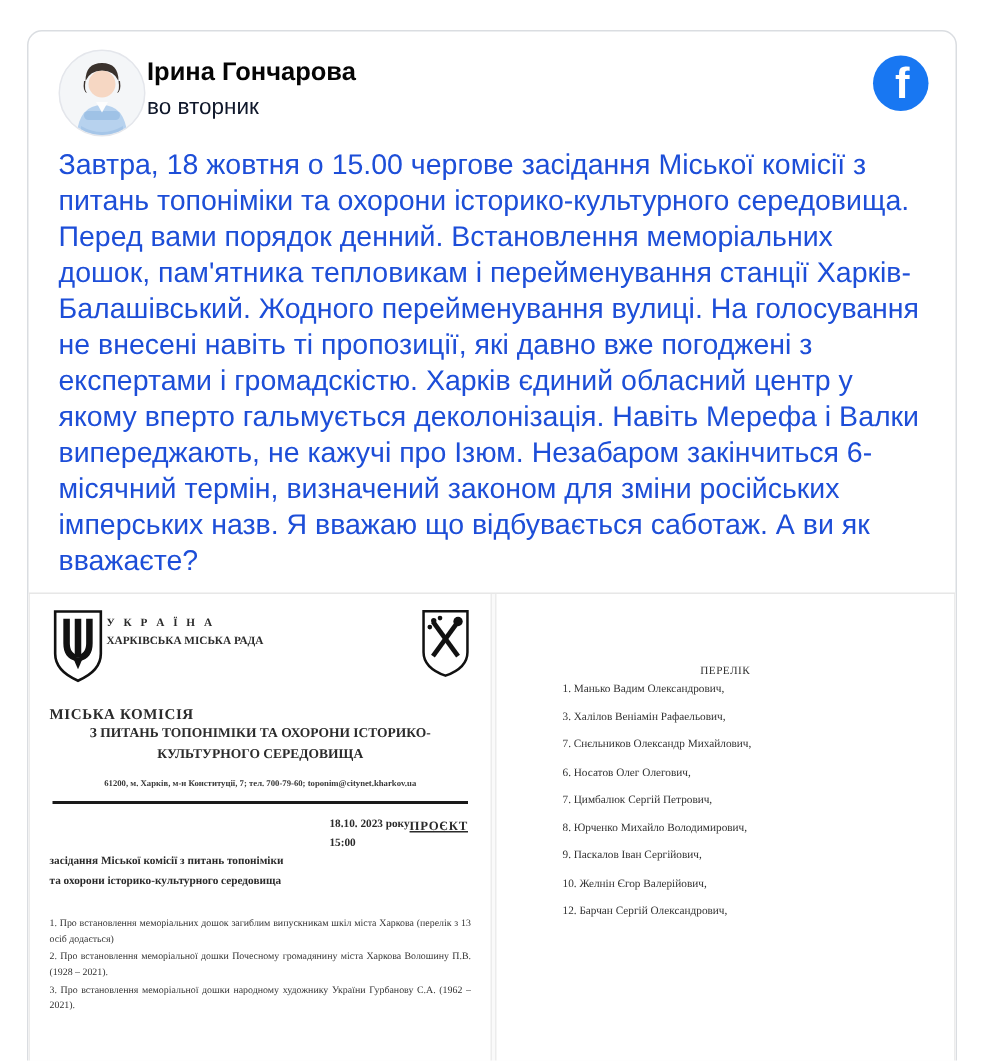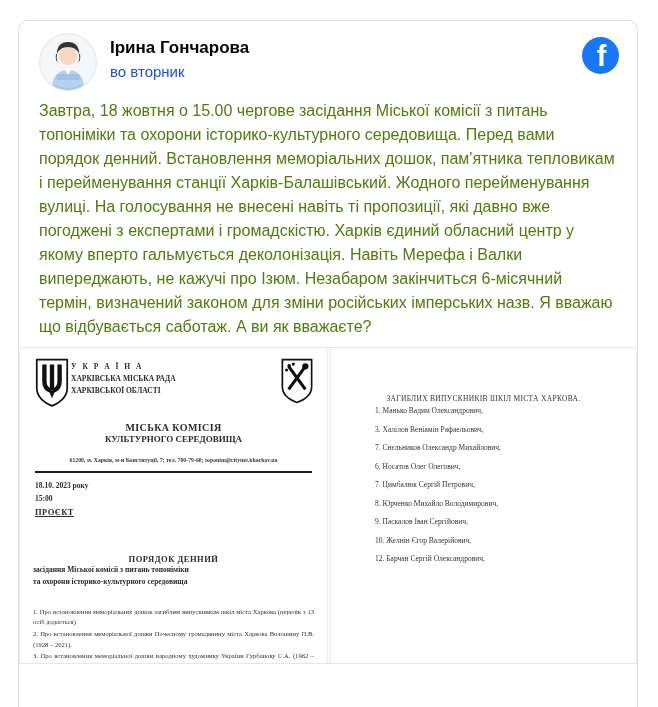--- a/index.html
+++ b/index.html
@@ -12,59 +12,59 @@
     background:#fff; border:1px solid #dadde1; border-radius:10px;
     box-sizing:border-box; overflow:hidden;
   }
   
   .post-header { display:flex; align-items:flex-start; padding:12px 16px 2px 20px; }
   .avatar {
     width:56px; height:56px; border-radius:50%; overflow:hidden;
     border:1px solid #e4e6eb; flex:none; background:#eef2f7; cursor:pointer;
   }
   .avatar svg { display:block; }
-  .hmeta { margin-left:13px; padding-top:5px; flex:1; }
+  .hmeta { margin-left:1px; padding-top:5px; flex:1; }
   .author { font-size:17px; font-weight:bold; color:#050505; cursor:pointer; }
-  .ptime  { font-size:15px; color:#1d4ed8; margin-top:5px; cursor:pointer; }
+  .ptime  { font-size:15px; color:#0f172a; margin-top:5px; cursor:pointer; }
   .fb-badge {
     width:37px; height:37px; border-radius:50%; background:#1877f2;
     color:#fff; display:flex; align-items:center; justify-content:center;
     font-weight:bold; font-size:29px; margin-top:4px; margin-right:2px;
     font-family:"Liberation Sans", sans-serif; cursor:pointer;
   }
   .fb-badge span { transform:translate(1px,1px); }
   
   .post-text {
-    padding:6px 18px 6px 20px; font-size:16px; line-height:24px;
-    color:#4d7c0f;
+    padding:6px 18px 6px 20px; font-size:19px; line-height:24px;
+    color:#1d4ed8;
   }
   
   .attachments {
     display:flex; gap:2px; height:315px; margin-top:2px;
     border-top:1px solid #e7e7e7; border-bottom:1px solid #e7e7e7;
     background:#fafafa;
   }
   .doc {
     flex:1 1 0; overflow:hidden; background:#fff;
     border-left:1px solid #ececec; border-right:1px solid #ececec;
     font-family:"Liberation Serif", serif; color:#2b2b2b;
     box-sizing:border-box; cursor:pointer;
   }
   .doc-left  { padding:10px 13px 0; }
   .doc-right { padding:44px 12px 0; }
   
   .doc-head { display:flex; align-items:flex-start; }
   .emblem-box { flex:none; }
   .doc-head-center { flex:1; text-align:left; font-weight:bold; font-size:7.5px; line-height:1.6; padding-top:3px; }
   .country { letter-spacing:2px; }
-  .commission { text-align:center; font-weight:bold; font-size:10px; margin-top:10px; letter-spacing:0.4px; }
+  .commission { font-weight:bold; font-size:10px; margin-top:10px; letter-spacing:0.4px; }
   .scope { text-align:center; font-weight:bold; font-size:9px; line-height:1.55; }
   .addr { text-align:center; font-weight:bold; font-size:5.8px; margin-top:10px; color:#3a3a3a; }
   .rule { border-top:2px solid #1a1a1a; margin:8px 2px 7px; }
-  .proj-row { display:flex; justify-content:flex-end; align-items:flex-start; font-weight:bold; font-size:7.5px; line-height:1.7; padding:0 2px;flex-direction:column; }
+  .proj-row { display:flex; justify-content:flex-end; align-items:flex-start; font-weight:bold; font-size:7.5px; line-height:1.7; padding:0 2px; }
   .draft { text-decoration:underline; font-size:8.5px; letter-spacing:0.5px; }
   .agenda-title { text-align:center; font-weight:bold; font-size:8.5px; margin-top:34px; letter-spacing:0.5px; }
   .agenda-sub { font-weight:bold; font-size:7.5px; line-height:1.65; }
   .agenda-items { margin-top:18px; font-size:6.6px; line-height:1.62; text-align:justify; color:#333; }
   .agenda-items p { margin:0 0 1px; }
   
   .list-title { text-align:center; font-size:7.5px; line-height:1.9; letter-spacing:0.3px; color:#333; }
   .names { padding-left:32px; font-size:7.5px; color:#333; }
   .names div { margin-bottom:9.5px; }
 </style>
@@ -107,59 +107,58 @@
             <path d="M3,1.5 h28 v26 c0,9 -7,13.5 -14,16.5 c-7,-3 -14,-7.5 -14,-16.5 z" fill="#fff" stroke="#111" stroke-width="1.6"></path>
             <rect x="15" y="6" width="4" height="24" fill="#111"></rect>
             <path d="M8,6 h4 v15 c0,4 1.5,6 4,7 v4 c-5.5,-1 -8,-5 -8,-11 z" fill="#111"></path>
             <path d="M26,6 h-4 v15 c0,4 -1.5,6 -4,7 v4 c5.5,-1 8,-5 8,-11 z" fill="#111"></path>
             <path d="M14,30 l3,7 l3,-7 z" fill="#111"></path>
           </svg>
         </div>
         <div class="doc-head-center">
           <div class="country">У К Р А Ї Н А</div>
           <div>ХАРКІВСЬКА МІСЬКА РАДА</div>
-          <div>ХАРКІВСЬКОЇ ОБЛАСТІ</div>
         </div>
         <div class="emblem-box">
           <svg width="34" height="46" viewBox="0 0 32 44">
             <path d="M2,1.5 h28 v26 c0,8 -7,12.5 -14,15 c-7,-2.5 -14,-7 -14,-15 z" fill="#fff" stroke="#111" stroke-width="1.6"></path>
             <line x1="8" y1="30" x2="24" y2="8" stroke="#111" stroke-width="3"></line>
             <line x1="8" y1="8" x2="24" y2="30" stroke="#111" stroke-width="3"></line>
             <circle cx="24" cy="8" r="3" fill="#111"></circle>
             <circle cx="8.5" cy="7.5" r="1.7" fill="#111"></circle>
             <circle cx="12.5" cy="5.8" r="1.5" fill="#111"></circle>
             <circle cx="6" y="0" cy="11.5" r="1.5" fill="#111"></circle>
           </svg>
         </div>
       </div>
       <div class="commission">МІСЬКА КОМІСІЯ</div>
+      <div class="scope">З ПИТАНЬ ТОПОНІМІКИ ТА ОХОРОНИ ІСТОРИКО-</div>
       <div class="scope">КУЛЬТУРНОГО СЕРЕДОВИЩА</div>
       <div class="addr">61200, м. Харків, м-н Конституції, 7; тел. 700-79-60; toponim@citynet.kharkov.ua</div>
       <div class="rule"></div>
       <div class="proj-row">
         <div>
           <div>18.10. 2023 року</div>
           <div>15:00</div>
         </div>
         <div class="draft">ПРОЄКТ</div>
       </div>
-      <div class="agenda-title">ПОРЯДОК ДЕННИЙ</div>
       <div class="agenda-sub">засідання Міської комісії з питань топоніміки</div>
       <div class="agenda-sub">та охорони історико-культурного середовища</div>
       <div class="agenda-items">
         <p>1. Про встановлення меморіальних дошок загиблим випускникам шкіл міста Харкова (перелік з 13 осіб додається)</p>
         <p>2. Про встановлення меморіальної дошки Почесному громадянину міста Харкова Волошину П.В. (1928 – 2021).</p>
         <p>3. Про встановлення меморіальної дошки народному художнику України Гурбанову С.А. (1962 – 2021).</p>
 
       </div>
     </div>
 
     <div class="doc doc-right">
       <div class="list-title">
-        <div>ЗАГИБЛИХ ВИПУСКНИКІВ ШКІЛ МІСТА ХАРКОВА.</div>
+        <div>ПЕРЕЛІК</div>
       </div>
       <div class="names">
         <div>1.  Манько Вадим Олександрович,</div>
         <div>3.  Халілов Веніамін Рафаельович,</div>
         <div>7.  Снєльников Олександр Михайлович,</div>
         <div>6.  Носатов Олег Олегович,</div>
         <div>7.  Цимбалюк Сергій Петрович,</div>
         <div>8.  Юрченко Михайло Володимирович,</div>
         <div>9.  Паскалов Іван Сергійович,</div>
         <div>10.  Желнін Єгор Валерійович,</div>

